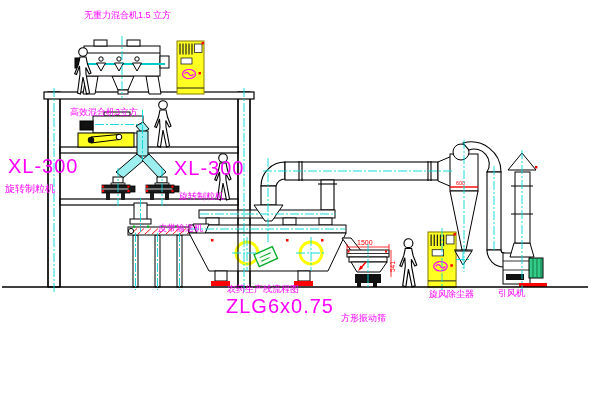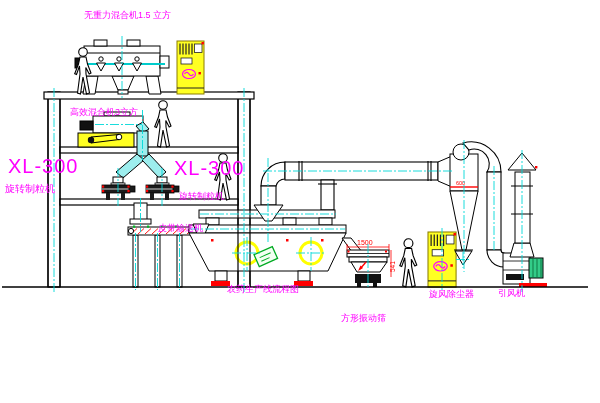--- a/index.html
+++ b/index.html
@@ -286,20 +286,21 @@
 
 <div class="lbl lbl-model" style="left:8px;top:156px;">XL-300</div>
 <div class="lbl" style="left:5px;top:184px;font-size:10px;">旋转制粒机</div>
 
 <div class="lbl lbl-model" style="left:174px;top:158px;">XL-300</div>
 <div class="lbl lbl-small" style="left:179px;top:192px;">旋转制粒机</div>
 
 <div class="lbl lbl-small" style="left:146px;top:224px;margin-left:12px;">皮带输送机</div>
 
 <div class="lbl lbl-small" style="left:227px;top:285px;">农药生产线流程图</div>
+<div class="lbl lbl-model" style="left:226px;top:296px;">ZLG6x0.75</div>
 
 <div class="lbl lbl-small" style="left:341px;top:285px;margin-top:29px;">方形振动筛</div>
 
 <div class="lbl lbl-small" style="left:429px;top:290px;">旋风除尘器</div>
 
 <div class="lbl lbl-small" style="left:498px;top:289px;">引风机</div>
 
 </div>
 
 </body></html>

